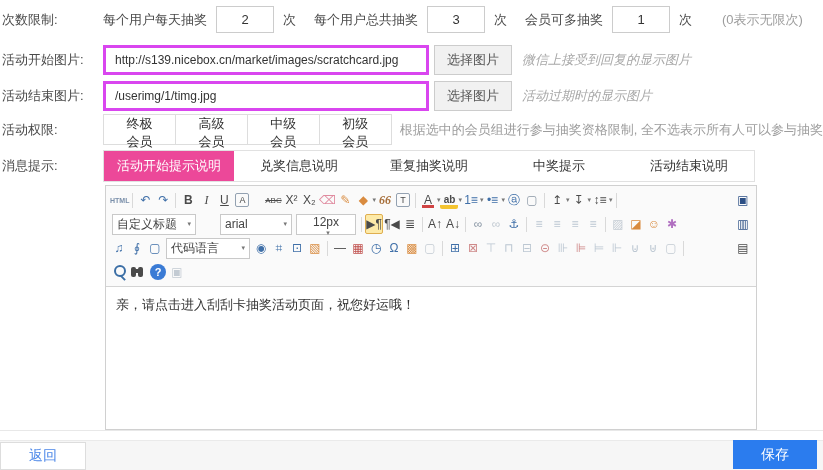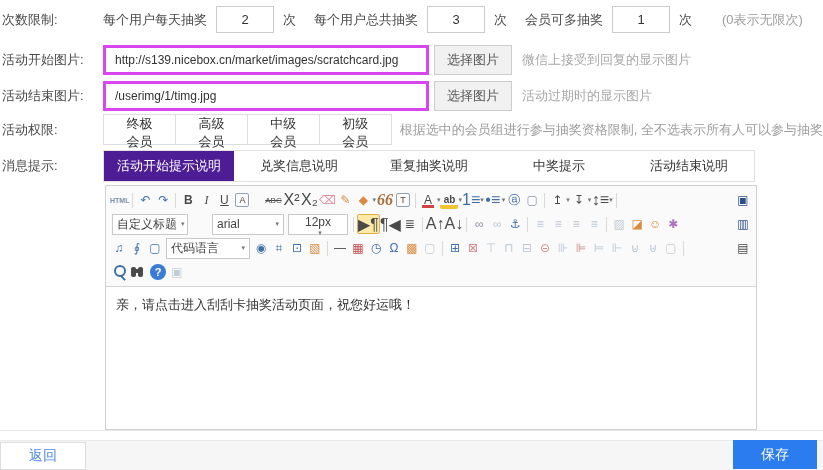--- a/index.html
+++ b/index.html
@@ -5,21 +5,21 @@
   * { box-sizing: border-box; margin: 0; padding: 0; }
   html,body { width: 823px; height: 470px; }
   body {
     position: relative; background: #fff; overflow: hidden;
     font-family: "Liberation Sans", "DejaVu Sans", sans-serif;
     font-size: 13px; color: #4a4a4a;
   }
   .form-row { position: absolute; left: 0; width: 823px; display: flex; align-items: center; }
   .row-label { width: 103px; padding-left: 2px; flex: 0 0 103px; color: #4a4a4a; }
   .hint { color: #9d9d9d; margin-left: 14px; white-space: nowrap; }
-  .hint.lighter { color: #a8a8a8; margin-left: 10px; }
+  .hint.lighter { color: #a8a8a8; margin-left: 10px; font-style: italic; }
 
   
   .fl-label { margin-right: 9px; white-space: nowrap; }
   .num-input { width: 58px; height: 27px; border: 1px solid #ccc; text-align: center;
     font-size: 13px; color: #333; font-family: inherit; }
   .fl-suffix { margin: 0 18px 0 9px; }
 
   
   .url-input { width: 326px; height: 30px; border: 3px solid #d946ef; padding: 0 9px;
     font-size: 12px; color: #333; font-family: inherit; }
@@ -29,21 +29,21 @@
   
   .perm-group { display: flex; }
   .perm-btn { height: 31px; padding: 0 21px; background: #fff; border: 1px solid #ddd;
     margin-left: -1px; font-size: 13px; color: #333; font-family: inherit; cursor: pointer; }
   .perm-btn:first-child { margin-left: 0; }
 
   
   .tab-bar { width: 652px; display: flex; border: 1px solid #e1e1e1; background: #fff; }
   .msg-tab { width: 130px; height: 30px; line-height: 30px; text-align: center;
     color: #333; cursor: pointer; }
-  .msg-tab.active { background: #4c1d95; color: #fff; }
+  .msg-tab.active { background: #ec4899; color: #fff; }
 
   
   .editor { position: absolute; left: 105px; top: 185px; width: 652px; height: 245px;
     border: 1px solid #d0d0d0; background: #fff; }
   .toolbar { background: #fafafa; border-bottom: 1px solid #d4d4d4; padding: 2px 4px; }
   .tb-row { display: flex; align-items: center; height: 24px; overflow: hidden; }
   .tb-sep { width: 1px; height: 15px; background: #d9d9d9; margin: 0 3px; flex: 0 0 1px; }
   .tb-spacer { flex: 1; }
   .tb-select { height: 21px; border: 1px solid #c9c9c9; background: #fff; display: inline-flex;
     align-items: center; justify-content: space-between; font-size: 12px; color: #444;
@@ -51,21 +51,21 @@
   .tb-select .dd { margin-left: 4px; }
   .dd { font-size: 7px; color: #777; }
   .ic { display: inline-flex; align-items: center; justify-content: center; min-width: 18px;
     height: 20px; font-size: 12px; border-radius: 2px; cursor: pointer; white-space: nowrap; }
   .ic-wrap { display: inline-flex; align-items: center; }
   .ic.html { font-size: 7px; font-weight: 700; color: #7a8faa; }
   .ic.bold { font-weight: 700; }
   .ic.italic { font-style: italic; font-family: "Liberation Serif", serif; }
   .ic.underline { text-decoration: underline; }
   .ic.strike { font-size: 8px; text-decoration: line-through; margin-left: 13px; }
-  .ic.small { font-size: 16px; }
+  .ic.small { font-size: 12px; }
   .ic.boxed { font-size: 9px; border: 1px solid #93a1b1; min-width: 14px; height: 14px; margin: 0 2px; }
   .ic.dark { color: #4a4a4a; }
   .ic.blue { color: #3f6fa8; }
   .ic.deepblue { color: #2c4f85; }
   .ic.orange { color: #d98b3f; }
   .ic.brown { color: #a8703c; }
   .ic.pink { color: #e08ca0; }
   .ic.red { color: #c0504d; }
   .ic.redlight { color: #cf8a8a; }
   .ic.gray { color: #8a97a5; }
@@ -245,21 +245,21 @@
           <span class="ic dark small">↕≡</span>
           <span class="dd">▾</span>
         </span>
         <span class="tb-sep"></span>
         <span class="tb-spacer"></span>
         <span class="ic-wrap">
           <span class="ic deepblue">▣</span>
         </span>
       </div>
       <div class="tb-row">
-        <span class="tb-select" style="width: 76px;">
+        <span class="tb-select" style="width: 84px;">
           <span>自定义标题</span>
           <span class="dd">▾</span>
         </span>
         <span class="tb-select" style="width: 72px; margin-left: 22px;">
           <span>arial</span>
           <span class="dd">▾</span>
         </span>
         <span class="tb-select" style="width: 60px; flex-direction: column;">
           <span>12px</span>
           <span class="dd">▾</span>

